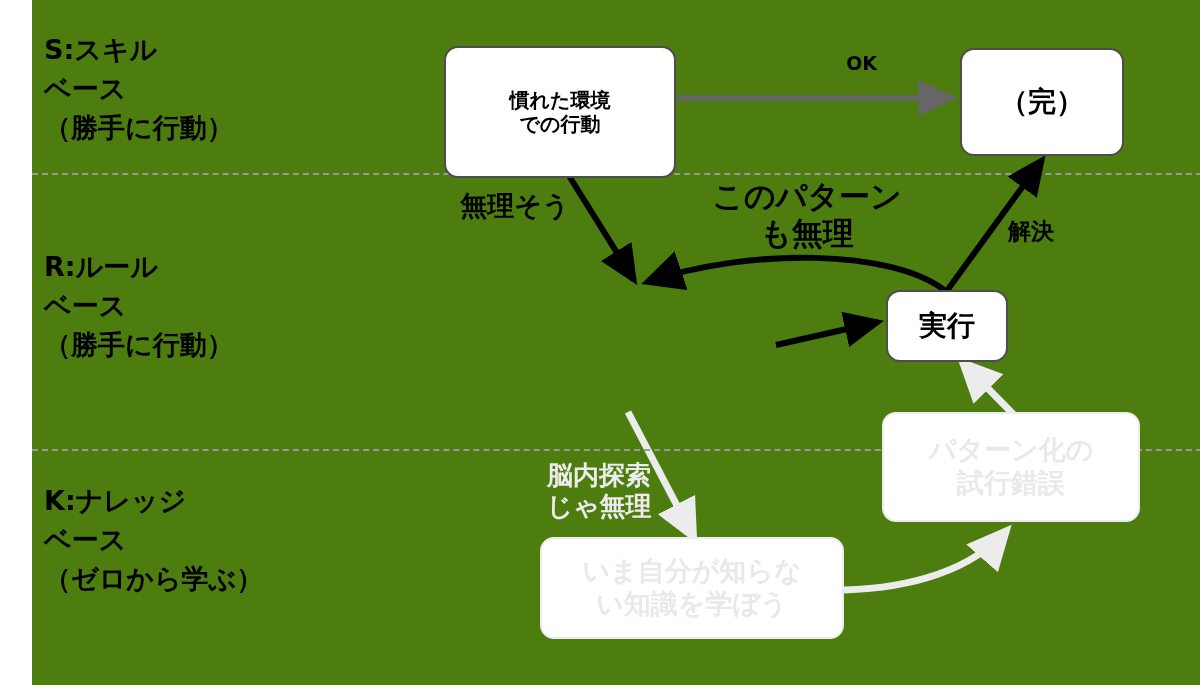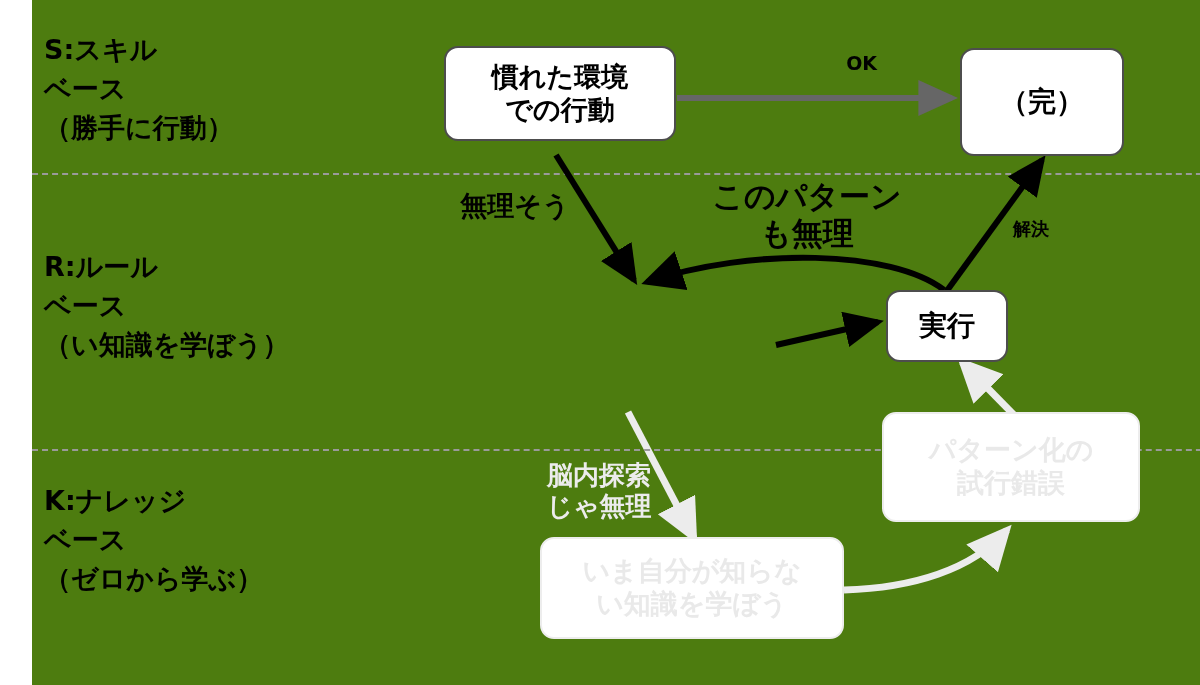--- a/index.html
+++ b/index.html
@@ -126,44 +126,44 @@
   </svg>
 
   <div class="divider" style="top:173px;"></div>
   <div class="divider" style="top:449px;"></div>
 
   <div class="band-label" style="left:12px; top:30px; width:270px;">S:スキル
 ベース
 （勝手に行動）</div>
   <div class="band-label" style="left:12px; top:247px; width:270px;">R:ルール
 ベース
-（い知識を学ぼう）</div>
+（勝手に行動）</div>
   <div class="band-label" style="left:12px; top:481px; width:270px;">K:ナレッジ
 ベース
 （ゼロから学ぶ）</div>
 
-  <div class="node" style="left:412px; top:46px; width:232px; height:95px; font-size:27px;">慣れた環境
+  <div class="node" style="left:412px; top:46px; width:232px; height:132px; font-size:20px;">慣れた環境
 での行動</div>
 
   <div class="node" style="left:928px; top:48px; width:164px; height:108px; font-size:28px;">（完）</div>
 
 
   <div class="node" style="left:854px; top:290px; width:122px; height:72px; font-size:28px;">実行</div>
 
   <div class="node faded" style="left:850px; top:412px; width:258px; height:110px; font-size:27px;">パターン化の
 試行錯誤</div>
 
   <div class="node faded" style="left:508px; top:537px; width:304px; height:102px; font-size:27px;">いま自分が知らな
 い知識を学ぼう</div>
 
   <div class="edge-label" style="left:735px; top:52px; width:110px; font-size:19px;text-align:right;">OK</div>
 
   <div class="edge-label" style="left:408px; top:190px; width:150px; font-size:27px;">無理そう</div>
 
   <div class="edge-label" style="left:672px; top:178px; width:206px; font-size:31px;">このパターン
 も無理</div>
 
-  <div class="edge-label" style="left:955px; top:218px; width:88px; font-size:18px;">解決</div>
+  <div class="edge-label" style="left:955px; top:218px; width:88px; font-size:23px;">解決</div>
 
   <div class="edge-label faded" style="left:494px; top:460px; width:146px; font-size:26px;">脳内探索
 じゃ無理</div>
 
 </div>
 
 </body></html>

